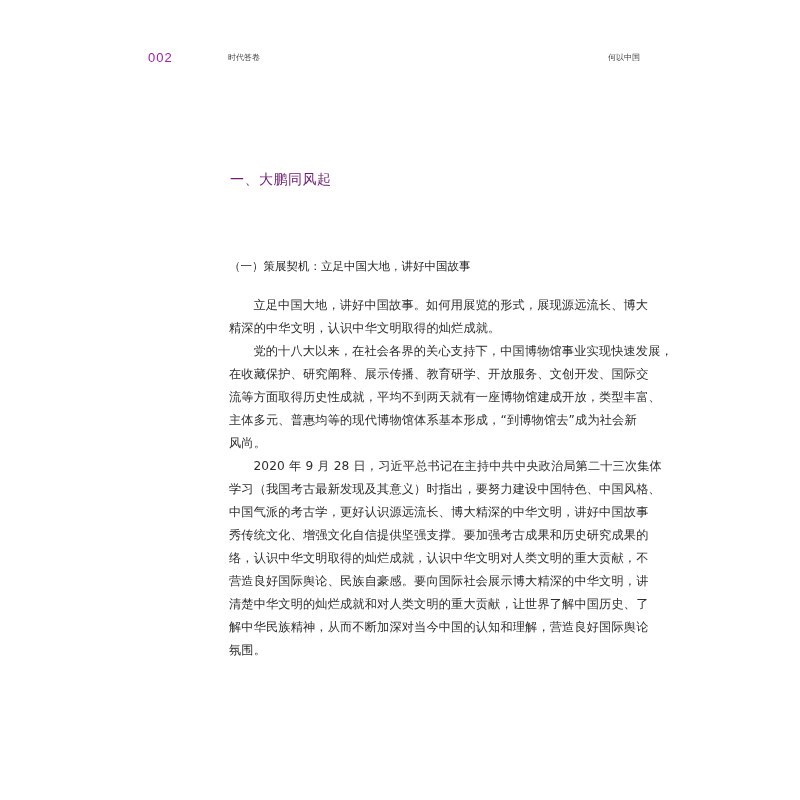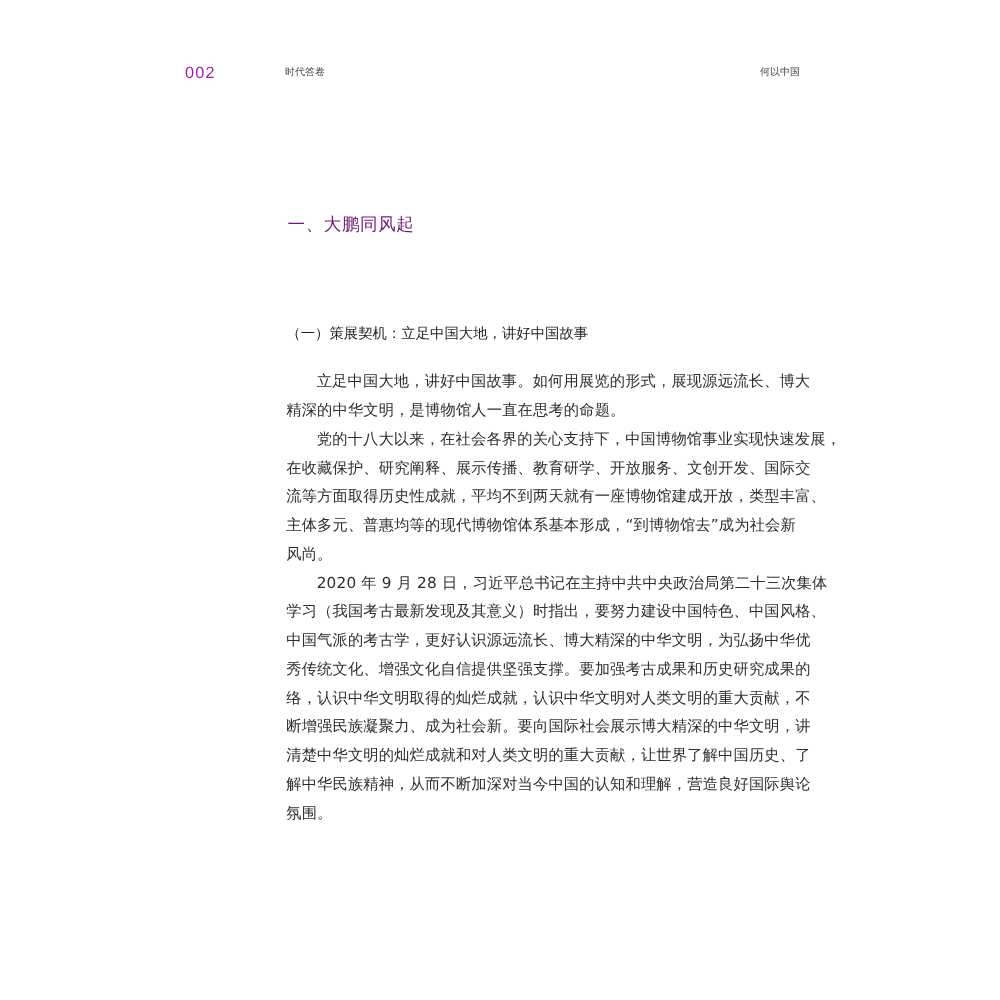--- a/index.html
+++ b/index.html
@@ -87,33 +87,33 @@
 <div class="page-number">002</div>
 <div class="running-head-left">时代答卷</div>
 <div class="running-head-right">何以中国</div>
 
 <div class="chapter-title">一、大鹏同风起</div>
 <div class="section-title">（一）策展契机：立足中国大地，讲好中国故事</div>
 
 <div class="body">
   <div class="para">
     <span class="line first">立足中国大地，讲好中国故事。如何用展览的形式，展现源远流长、博大</span>
-    <span class="line">精深的中华文明，是博物馆人一直在思考的命题。</span>
+    <span class="line">精深的中华文明，认识中华文明取得的灿烂成就。</span>
   </div>
   <div class="para">
     <span class="line first">党的十八大以来，在社会各界的关心支持下，中国博物馆事业实现快速发展，</span>
     <span class="line">在收藏保护、研究阐释、展示传播、教育研学、开放服务、文创开发、国际交</span>
     <span class="line">流等方面取得历史性成就，平均不到两天就有一座博物馆建成开放，类型丰富、</span>
     <span class="line">主体多元、普惠均等的现代博物馆体系基本形成，“到博物馆去”成为社会新</span>
     <span class="line">风尚。</span>
   </div>
   <div class="para">
     <span class="line first">2020 年 9 月 28 日，习近平总书记在主持中共中央政治局第二十三次集体</span>
     <span class="line">学习（我国考古最新发现及其意义）时指出，要努力建设中国特色、中国风格、</span>
-    <span class="line">中国气派的考古学，更好认识源远流长、博大精深的中华文明，为弘扬中华优</span>
+    <span class="line">中国气派的考古学，更好认识源远流长、博大精深的中华文明，讲好中国故事</span>
     <span class="line">秀传统文化、增强文化自信提供坚强支撑。要加强考古成果和历史研究成果的</span>
     <span class="line">络，认识中华文明取得的灿烂成就，认识中华文明对人类文明的重大贡献，不</span>
-    <span class="line">断增强民族凝聚力、成为社会新。要向国际社会展示博大精深的中华文明，讲</span>
+    <span class="line">营造良好国际舆论、民族自豪感。要向国际社会展示博大精深的中华文明，讲</span>
     <span class="line">清楚中华文明的灿烂成就和对人类文明的重大贡献，让世界了解中国历史、了</span>
     <span class="line">解中华民族精神，从而不断加深对当今中国的认知和理解，营造良好国际舆论</span>
     <span class="line">氛围。</span>
   </div>
 </div>
 
 </body></html>

